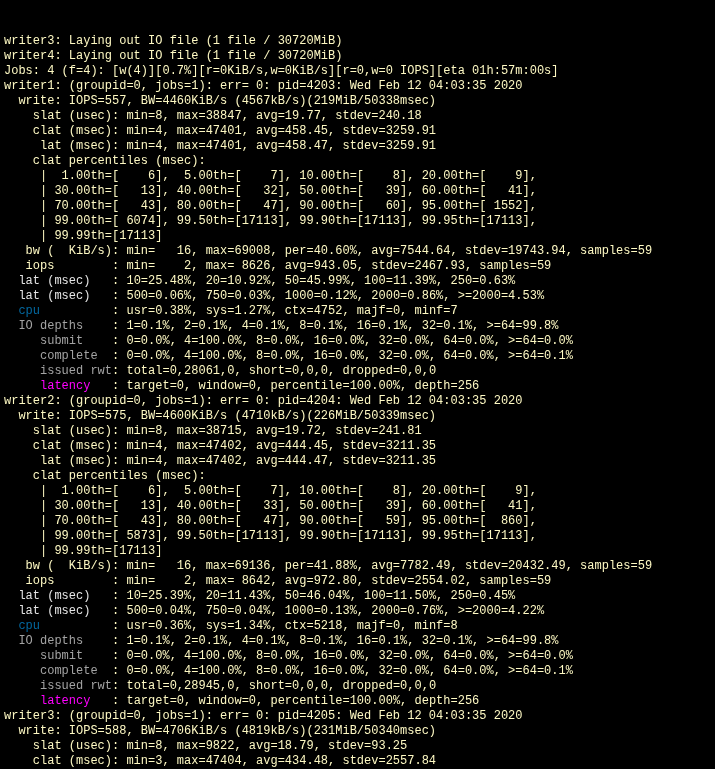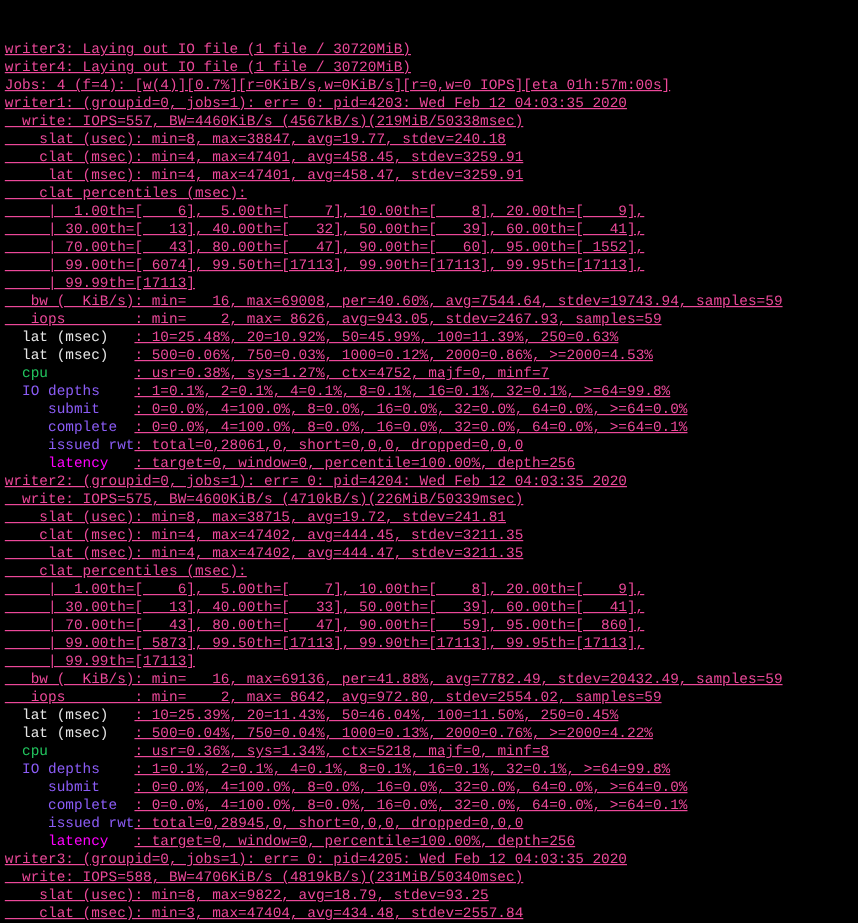--- a/index.html
+++ b/index.html
@@ -8,22 +8,22 @@
       font-family: "Courier New", monospace;
       font-size: 12px;
       line-height: 15px;
       margin: 0;
       padding: 4px;
       white-space: pre;
       width: 715px;
       overflow: hidden;
     }
     .cyan { color: #e5e5e5; }
-    .yellow { color: #22c55e; }
-    .green { color: #8b5cf6; }
+    .yellow { color: #0369a1; }
+    .green { color: #a3a3a3; }
     .magenta { color: #ff00ff; }
-    .gray { color: #ec4899; text-decoration: underline; }
+    .gray { color: #fef9c3; }
   </style>
 </head>
 <body>
 
 <div id="terminal"><div><span class="gray">writer3: Laying out IO file (1 file / 30720MiB)</span></div><div><span class="gray">writer4: Laying out IO file (1 file / 30720MiB)</span></div><div><span class="gray">Jobs: 4 (f=4): [w(4)][0.7%][r=0KiB/s,w=0KiB/s][r=0,w=0 IOPS][eta 01h:57m:00s]</span></div><div><span class="gray">writer1: (groupid=0, jobs=1): err= 0: pid=4203: Wed Feb 12 04:03:35 2020</span></div><div><span class="gray">  write: IOPS=557, BW=4460KiB/s (4567kB/s)(219MiB/50338msec)</span></div><div><span class="gray">    slat (usec): min=8, max=38847, avg=19.77, stdev=240.18</span></div><div><span class="gray">    clat (msec): min=4, max=47401, avg=458.45, stdev=3259.91</span></div><div><span class="gray">     lat (msec): min=4, max=47401, avg=458.47, stdev=3259.91</span></div><div><span class="gray">    clat percentiles (msec):</span></div><div><span class="gray">     |  1.00th=[    6],  5.00th=[    7], 10.00th=[    8], 20.00th=[    9],</span></div><div><span class="gray">     | 30.00th=[   13], 40.00th=[   32], 50.00th=[   39], 60.00th=[   41],</span></div><div><span class="gray">     | 70.00th=[   43], 80.00th=[   47], 90.00th=[   60], 95.00th=[ 1552],</span></div><div><span class="gray">     | 99.00th=[ 6074], 99.50th=[17113], 99.90th=[17113], 99.95th=[17113],</span></div><div><span class="gray">     | 99.99th=[17113]</span></div><div><span class="gray">   bw (  KiB/s): min=   16, max=69008, per=40.60%, avg=7544.64, stdev=19743.94, samples=59</span></div><div><span class="gray">   iops        : min=    2, max= 8626, avg=943.05, stdev=2467.93, samples=59</span></div><div><span class="cyan">  lat (msec)   </span><span class="gray">: 10=25.48%, 20=10.92%, 50=45.99%, 100=11.39%, 250=0.63%</span></div><div><span class="cyan">  lat (msec)   </span><span class="gray">: 500=0.06%, 750=0.03%, 1000=0.12%, 2000=0.86%, &gt;=2000=4.53%</span></div><div><span class="yellow">  cpu          </span><span class="gray">: usr=0.38%, sys=1.27%, ctx=4752, majf=0, minf=7</span></div><div><span class="green">  IO depths    </span><span class="gray">: 1=0.1%, 2=0.1%, 4=0.1%, 8=0.1%, 16=0.1%, 32=0.1%, &gt;=64=99.8%</span></div><div><span class="green">     submit    </span><span class="gray">: 0=0.0%, 4=100.0%, 8=0.0%, 16=0.0%, 32=0.0%, 64=0.0%, &gt;=64=0.0%</span></div><div><span class="green">     complete  </span><span class="gray">: 0=0.0%, 4=100.0%, 8=0.0%, 16=0.0%, 32=0.0%, 64=0.0%, &gt;=64=0.1%</span></div><div><span class="green">     issued rwt</span><span class="gray">: total=0,28061,0, short=0,0,0, dropped=0,0,0</span></div><div><span class="magenta">     latency   </span><span class="gray">: target=0, window=0, percentile=100.00%, depth=256</span></div><div><span class="gray">writer2: (groupid=0, jobs=1): err= 0: pid=4204: Wed Feb 12 04:03:35 2020</span></div><div><span class="gray">  write: IOPS=575, BW=4600KiB/s (4710kB/s)(226MiB/50339msec)</span></div><div><span class="gray">    slat (usec): min=8, max=38715, avg=19.72, stdev=241.81</span></div><div><span class="gray">    clat (msec): min=4, max=47402, avg=444.45, stdev=3211.35</span></div><div><span class="gray">     lat (msec): min=4, max=47402, avg=444.47, stdev=3211.35</span></div><div><span class="gray">    clat percentiles (msec):</span></div><div><span class="gray">     |  1.00th=[    6],  5.00th=[    7], 10.00th=[    8], 20.00th=[    9],</span></div><div><span class="gray">     | 30.00th=[   13], 40.00th=[   33], 50.00th=[   39], 60.00th=[   41],</span></div><div><span class="gray">     | 70.00th=[   43], 80.00th=[   47], 90.00th=[   59], 95.00th=[  860],</span></div><div><span class="gray">     | 99.00th=[ 5873], 99.50th=[17113], 99.90th=[17113], 99.95th=[17113],</span></div><div><span class="gray">     | 99.99th=[17113]</span></div><div><span class="gray">   bw (  KiB/s): min=   16, max=69136, per=41.88%, avg=7782.49, stdev=20432.49, samples=59</span></div><div><span class="gray">   iops        : min=    2, max= 8642, avg=972.80, stdev=2554.02, samples=59</span></div><div><span class="cyan">  lat (msec)   </span><span class="gray">: 10=25.39%, 20=11.43%, 50=46.04%, 100=11.50%, 250=0.45%</span></div><div><span class="cyan">  lat (msec)   </span><span class="gray">: 500=0.04%, 750=0.04%, 1000=0.13%, 2000=0.76%, &gt;=2000=4.22%</span></div><div><span class="yellow">  cpu          </span><span class="gray">: usr=0.36%, sys=1.34%, ctx=5218, majf=0, minf=8</span></div><div><span class="green">  IO depths    </span><span class="gray">: 1=0.1%, 2=0.1%, 4=0.1%, 8=0.1%, 16=0.1%, 32=0.1%, &gt;=64=99.8%</span></div><div><span class="green">     submit    </span><span class="gray">: 0=0.0%, 4=100.0%, 8=0.0%, 16=0.0%, 32=0.0%, 64=0.0%, &gt;=64=0.0%</span></div><div><span class="green">     complete  </span><span class="gray">: 0=0.0%, 4=100.0%, 8=0.0%, 16=0.0%, 32=0.0%, 64=0.0%, &gt;=64=0.1%</span></div><div><span class="green">     issued rwt</span><span class="gray">: total=0,28945,0, short=0,0,0, dropped=0,0,0</span></div><div><span class="magenta">     latency   </span><span class="gray">: target=0, window=0, percentile=100.00%, depth=256</span></div><div><span class="gray">writer3: (groupid=0, jobs=1): err= 0: pid=4205: Wed Feb 12 04:03:35 2020</span></div><div><span class="gray">  write: IOPS=588, BW=4706KiB/s (4819kB/s)(231MiB/50340msec)</span></div><div><span class="gray">    slat (usec): min=8, max=9822, avg=18.79, stdev=93.25</span></div><div><span class="gray">    clat (msec): min=3, max=47404, avg=434.48, stdev=2557.84</span></div></div>
 
 
 </body></html>

